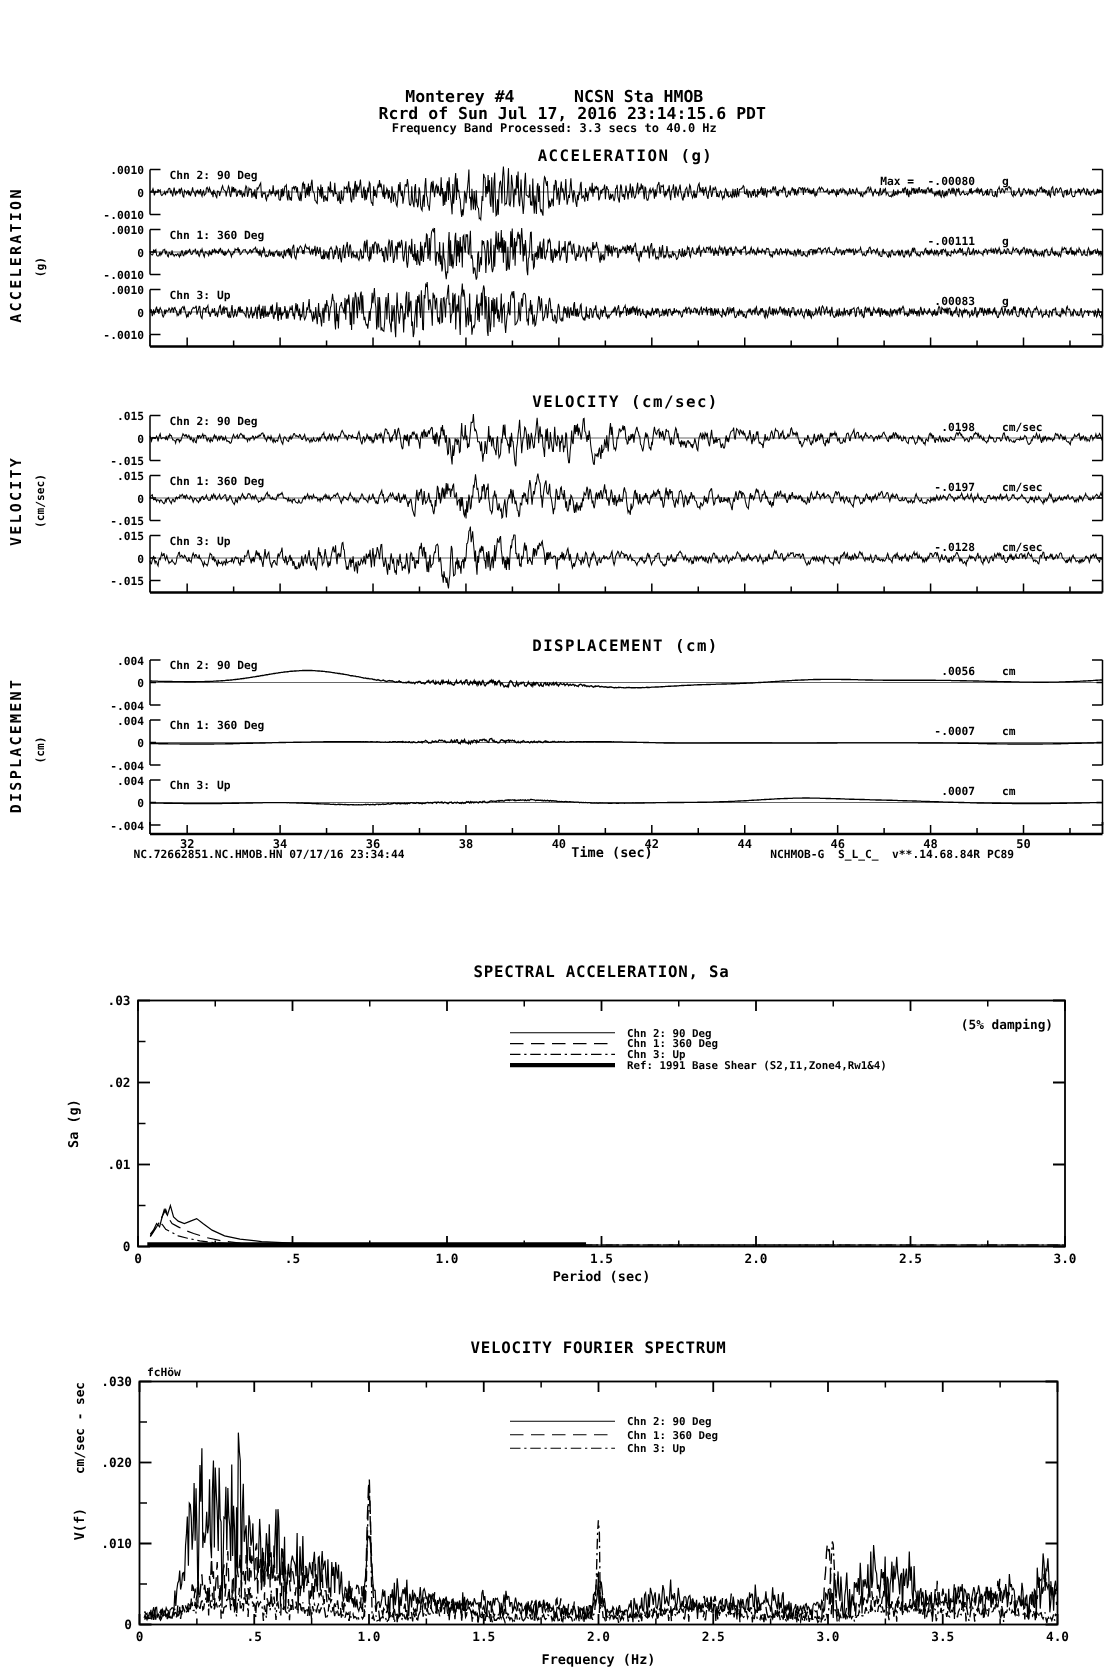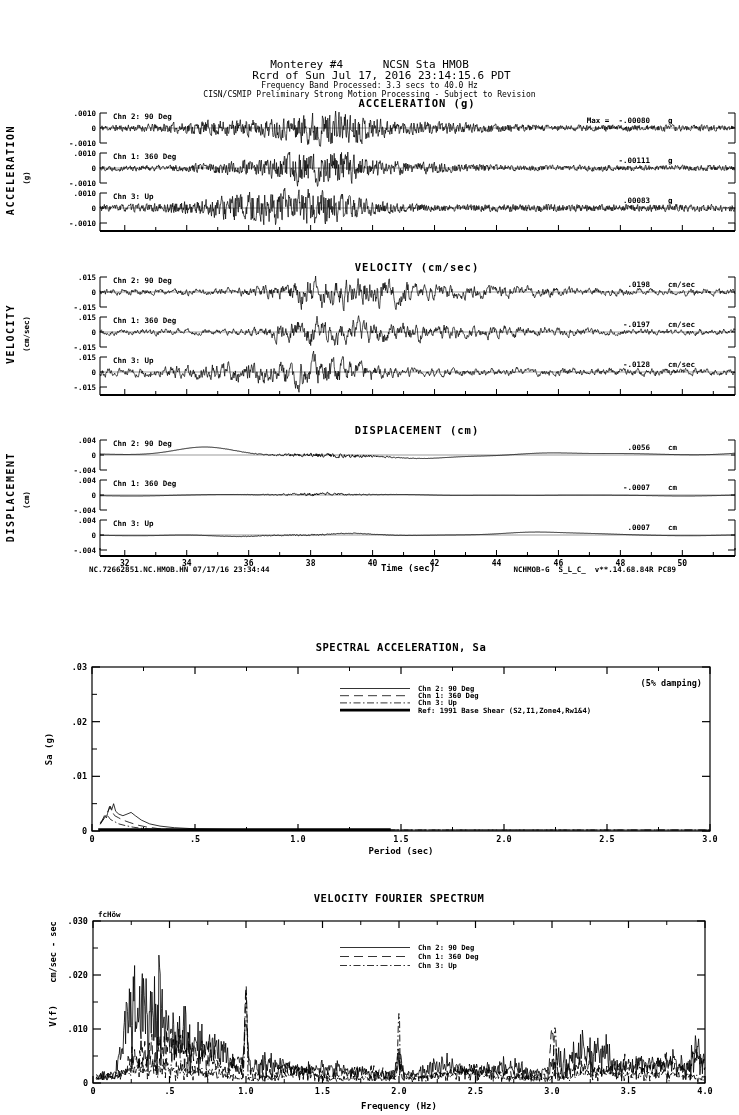--- a/index.html
+++ b/index.html
@@ -1,34 +1,33 @@
 <!DOCTYPE html>
 <html><head>
 <meta charset="utf-8">
 <style>
   html,body{margin:0;padding:0;background:#fff;}
   .page{position:relative;width:739px;height:1115px;background:#ffffff;overflow:hidden;
         font-family:"DejaVu Sans Mono","Liberation Mono",monospace;color:#000;}
-  .hdr{position:absolute;left:0;width:739px;text-align:center;font-weight:normal;white-space:pre;}
+  .hdr{position:absolute;left:0;width:739px;text-align:center;font-weight:bold;white-space:pre;}
   .h1{top:58px;font-size:11px;}
   .h2{top:69px;font-size:11px;padding-left:12px;}
   .h3{top:81px;font-size:8px;}
   .h4{top:90px;font-size:8px;}
   #plot-svg{position:absolute;left:0;top:0;}
   #plot-svg text{white-space:pre;fill:#000;font-family:"DejaVu Sans Mono","Liberation Mono",monospace;font-weight:bold;}
   #plot-svg .ln{stroke:#000;fill:none;}
 </style>
 </head>
 <body>
 
 <div class="page">
   <div class="hdr h1">Monterey #4      NCSN Sta HMOB</div>
   <div class="hdr h2">Rcrd of Sun Jul 17, 2016 23:14:15.6 PDT</div>
   <div class="hdr h3">Frequency Band Processed: 3.3 secs to 40.0 Hz</div>
-  <div class="hdr h4">CISN/CSMIP Preliminary Strong Motion Processing - Subject to Revision</div>
 
   <svg id="plot-svg" width="739" height="1115" viewBox="0 0 739 1115">
 
     <text x="417" y="107" text-anchor="middle" font-size="10.5" letter-spacing="1">ACCELERATION (g)</text>
     <text x="417" y="271" text-anchor="middle" font-size="10.5" letter-spacing="1">VELOCITY (cm/sec)</text>
     <text x="417" y="434" text-anchor="middle" font-size="10.5" letter-spacing="1">DISPLACEMENT (cm)</text>
 
     <text x="14" y="170" transform="rotate(-90 14 170)" text-anchor="middle" font-size="10" letter-spacing="1.5">ACCELERATION</text>
     <text x="29" y="178" transform="rotate(-90 29 178)" text-anchor="middle" font-size="7.5">(g)</text>
     <text x="14" y="334" transform="rotate(-90 14 334)" text-anchor="middle" font-size="10" letter-spacing="1.5">VELOCITY</text>

